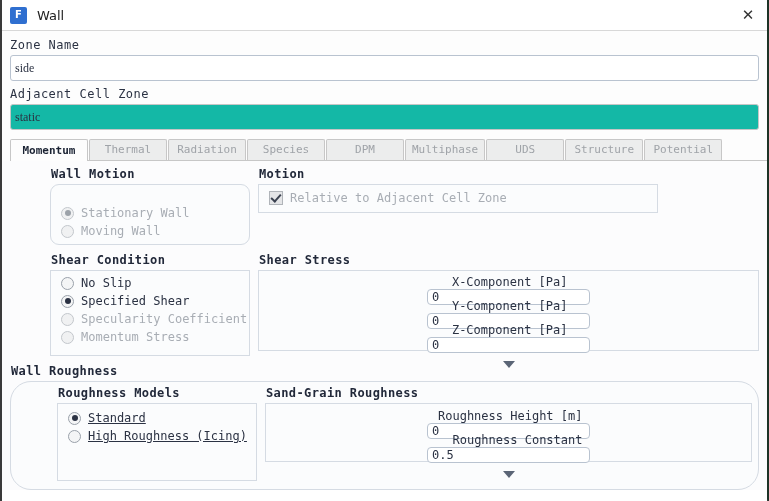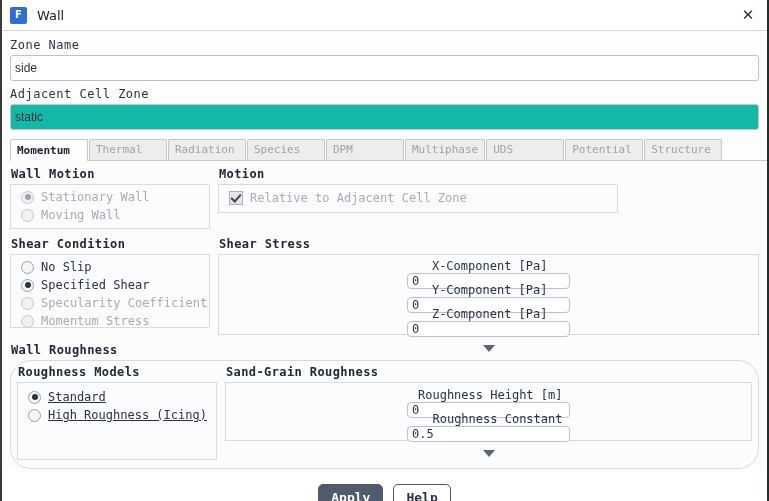--- a/index.html
+++ b/index.html
@@ -87,21 +87,21 @@
     line-height: 16px;
     margin-bottom: 2px;
   }
   .textbox {
     box-sizing: border-box;
     width: 100%;
     height: 19px;
     border: 1px solid #b9c3d0;
     border-radius: 3px;
     background: #ffffff;
-    font-family: Liberation Sans, sans-serif;
+    font-family: Liberation Serif, serif;
     font-size: 12px;
     color: #2b3243;
     padding: 12px 4px;
     line-height: 17px;
     outline: none;
   }
   .textbox.readonly {
     background: #14b8a6;
     border-color: #c6c6c6;
   }
@@ -112,20 +112,21 @@
     display: flex;
     margin: 8px 0 0 8px;
     border-bottom: 1px solid #c7c7c7;
     align-items: flex-end;
   }
   .tab {
     box-sizing: border-box;
     height: 21px;
     padding: 0 6px;
     min-width: 78px;
+    text-align: center;
     font-size: 11px;
     line-height: 20px;
     background: #eceded;
     border: 1px solid #c7c7c7;
     border-bottom: none;
     color: #9fa3a8;
     margin-right: 1px;
     border-radius: 2px 2px 0 0;
     cursor: pointer;
     white-space: nowrap;
@@ -157,21 +158,21 @@
     font-size: 12px;
     font-weight: bold;
     color: #22293a;
     letter-spacing: 0.4px;
     margin: 0 0 2px 1px;
     line-height: 15px;
   }
 
   .row2 { display: flex; gap: 8px; }
 
-  .col-left { width: 200px; flex: 0 0 200px; }
+  .col-left { width: 200px; flex: 0 0 200px; margin-left: 40px; }
   .col-right { flex: 1; }
 
   
   .opt {
     display: flex;
     align-items: center;
     height: 18px;
     padding-left: 10px;
     font-size: 12px;
     color: #2b3243;
@@ -314,30 +315,30 @@
   </div>
 
   <div class="tabbar" id="tabbar">
       <div class="tab active">Momentum</div>
       <div class="tab">Thermal</div>
       <div class="tab">Radiation</div>
       <div class="tab">Species</div>
       <div class="tab">DPM</div>
       <div class="tab">Multiphase</div>
       <div class="tab">UDS</div>
+      <div class="tab">Structure</div>
       <div class="tab">Potential</div>
-      <div class="tab">Structure</div>
     </div>
 
   <div class="panel">
 
     <div class="row2">
       <div class="col-left">
         <div class="group-title">Wall Motion</div>
-        <div class="group" style="padding:3px 0 4px 0;" id="wall-motion-opts">
+        <div class="group" style="padding:19px 0 4px 0;border-radius:9px;" id="wall-motion-opts">
             <div class="opt disabled">
               <span class="radio checked disabled"></span>
               <span>Stationary Wall</span>
             </div>
             <div class="opt disabled">
               <span class="radio disabled"></span>
               <span>Moving Wall</span>
             </div>
           </div>
       </div>
@@ -350,21 +351,21 @@
           </div>
         </div>
       </div>
     </div>
 
     <div style="height:8px"></div>
 
     <div class="row2">
       <div class="col-left">
         <div class="group-title">Shear Condition</div>
-        <div class="group" style="padding:3px 0 4px 0;height:74px;box-sizing:border-box;" id="shear-cond-opts">
+        <div class="group" style="padding:3px 0 4px 0;height:86px;box-sizing:border-box;" id="shear-cond-opts">
             <div class="opt">
               <span class="radio"></span>
               <span>No Slip</span>
             </div>
             <div class="opt">
               <span class="radio checked"></span>
               <span>Specified Shear</span>
             </div>
             <div class="opt disabled">
               <span class="radio disabled"></span>

